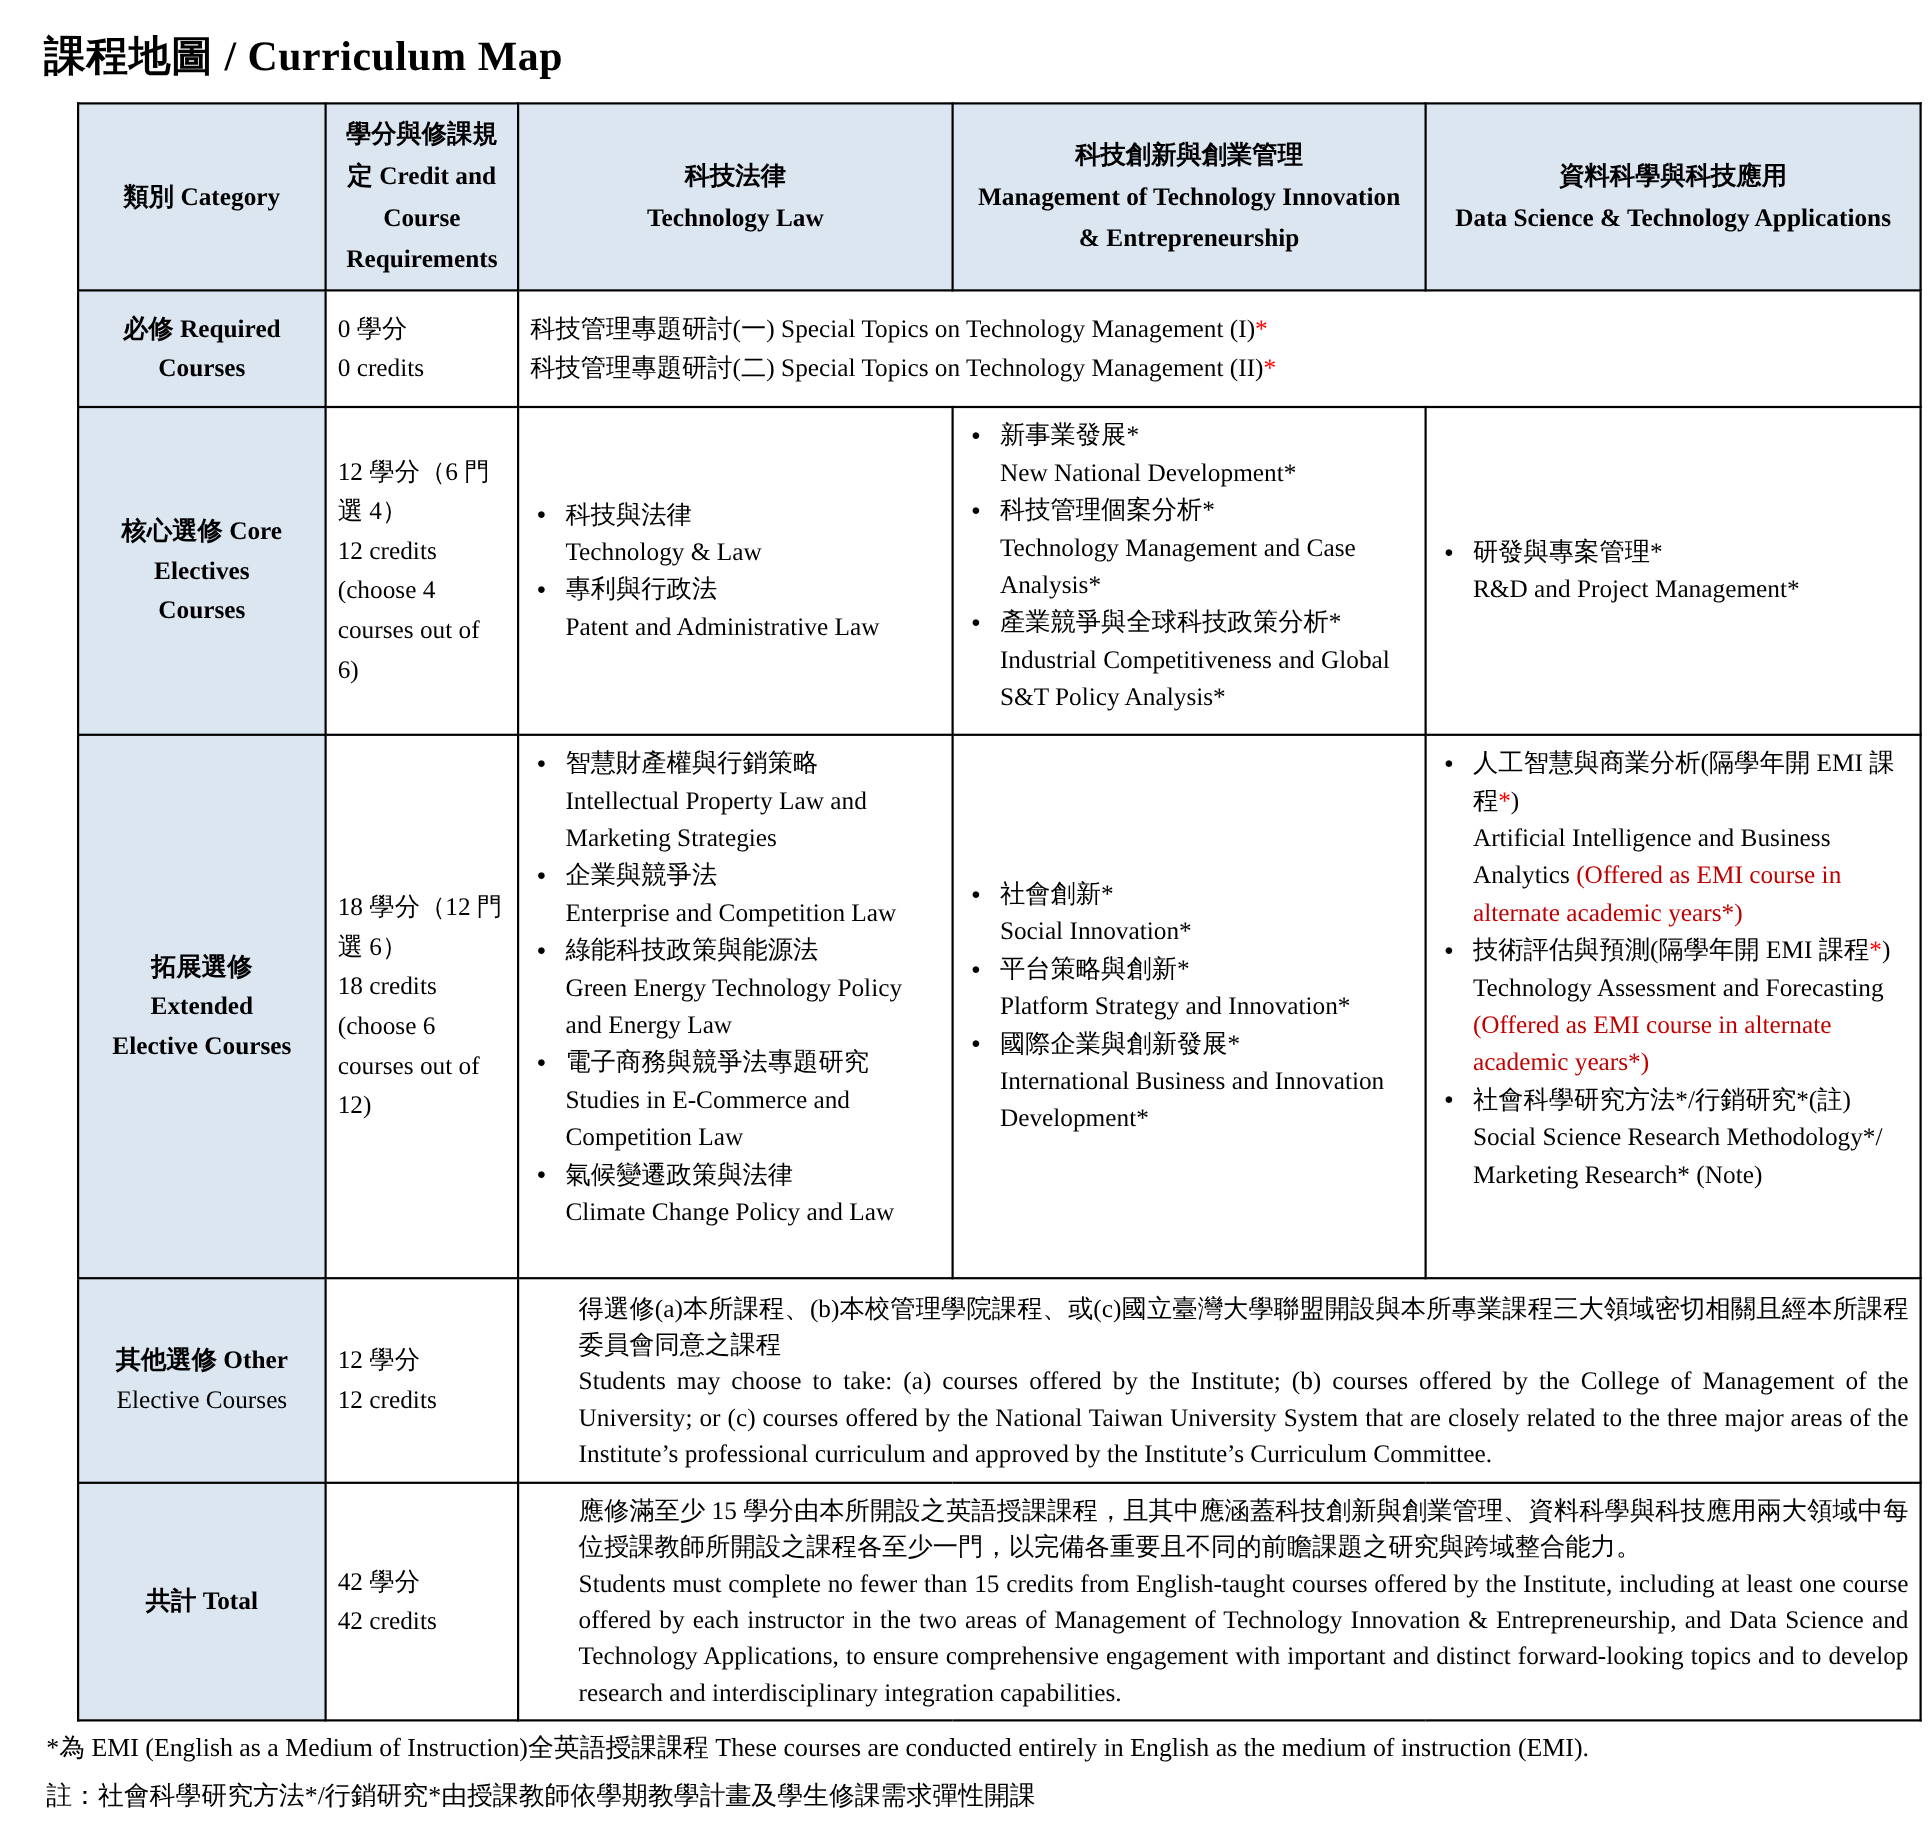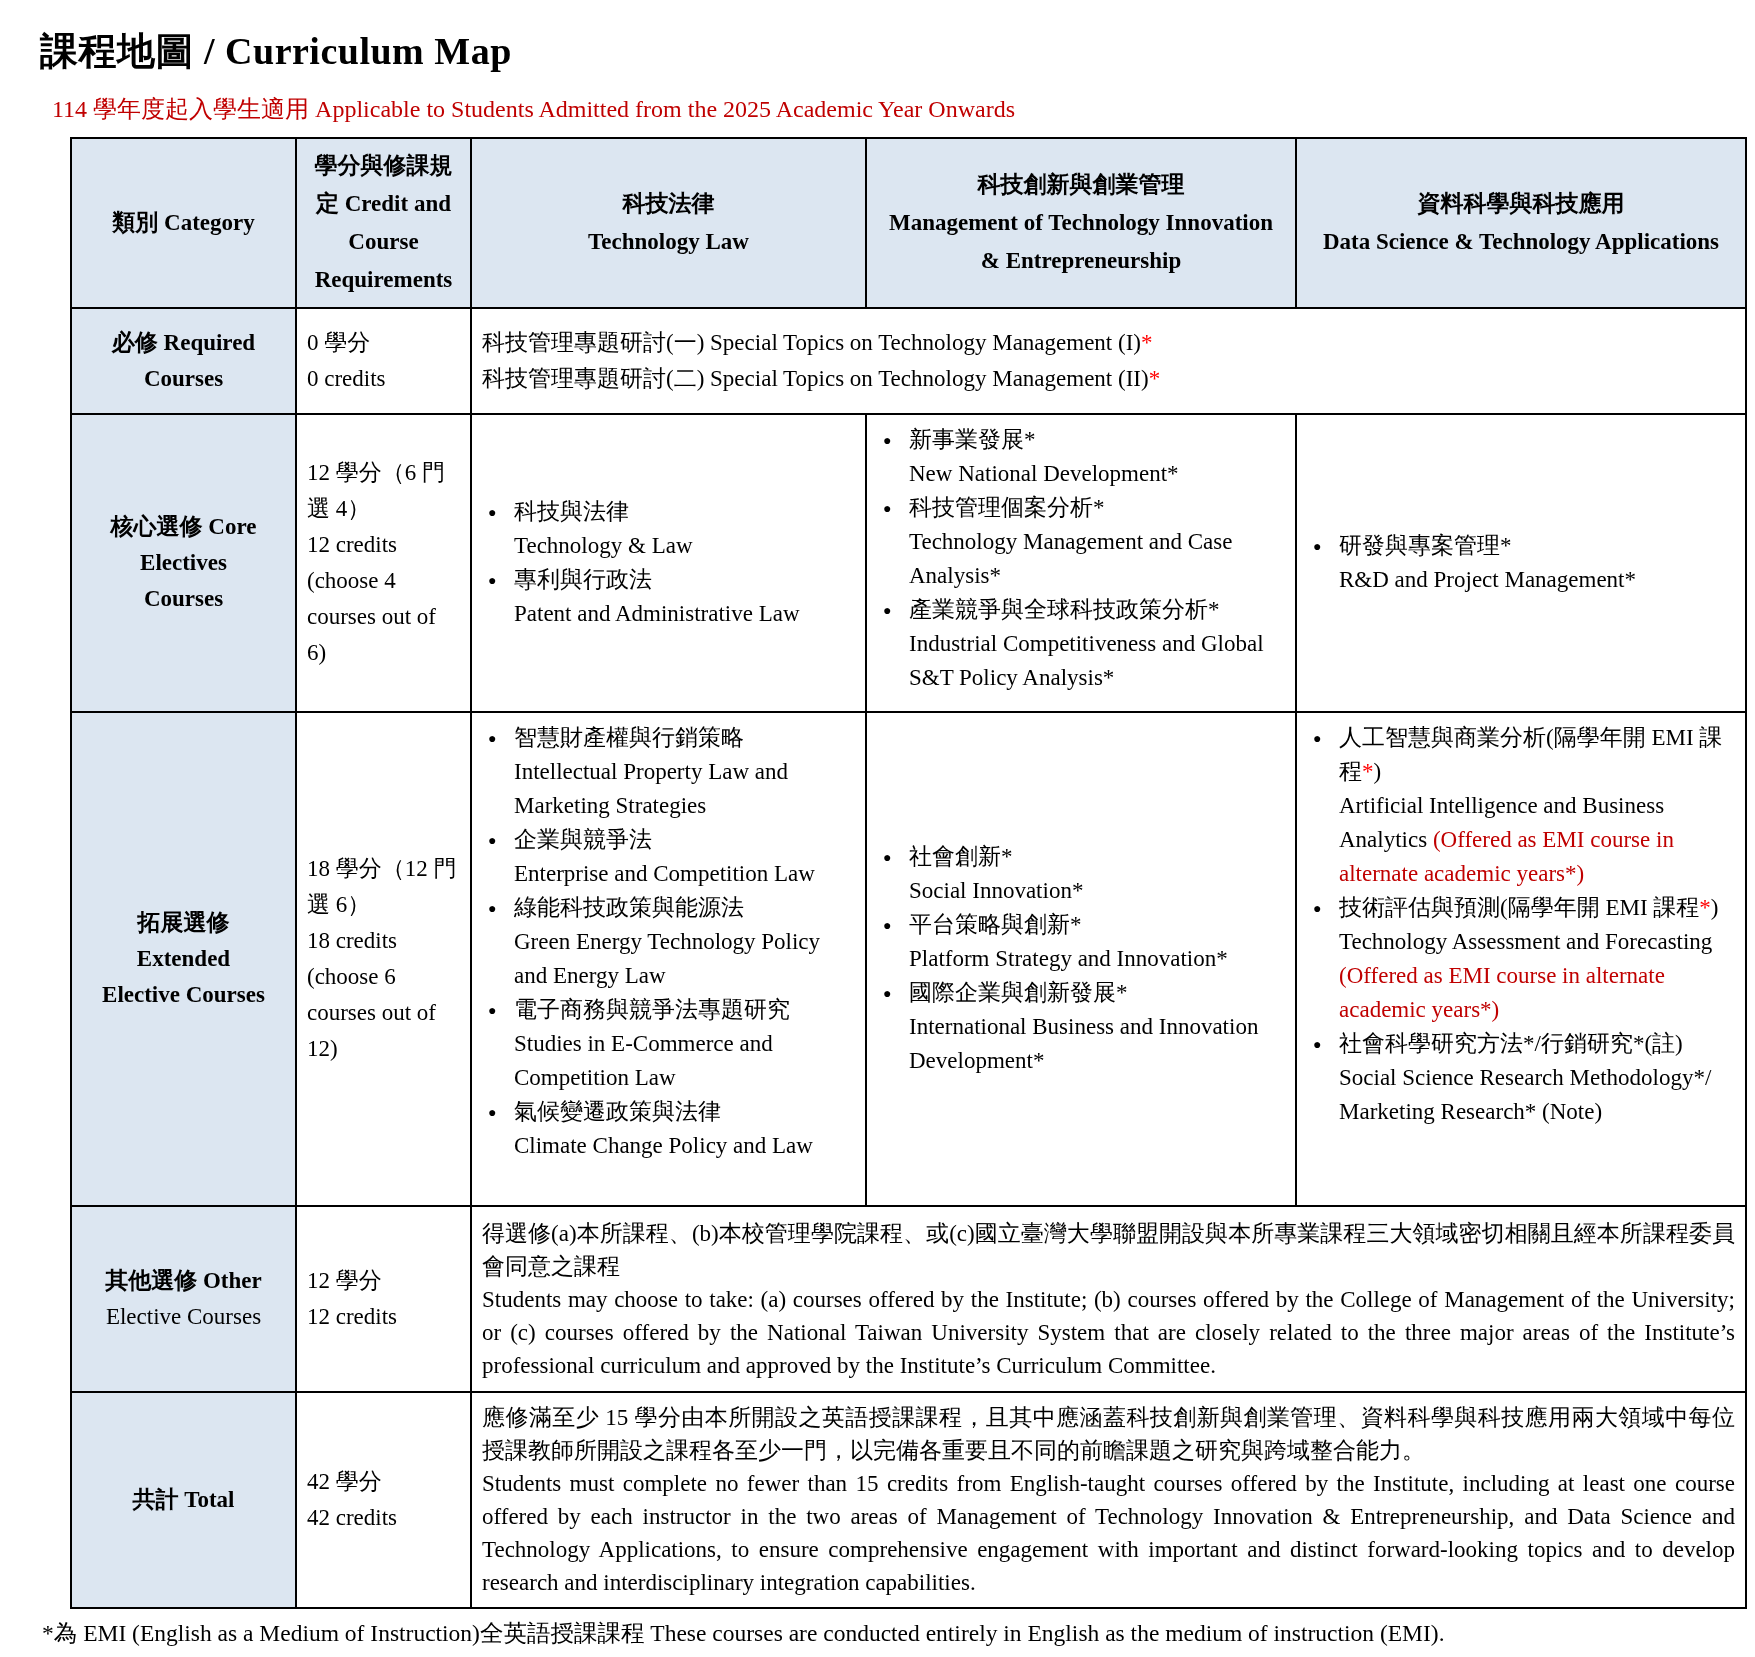--- a/index.html
+++ b/index.html
@@ -63,34 +63,33 @@
 
   .course { position: relative; padding-left: 32px; margin: 0; }
   .course .bullet {
     position: absolute;
     left: 6px;
     top: 1px;
     font-size: 14px;
   }
   .vtop { vertical-align: top; }
 
-  .para { text-align: justify; line-height: 33px; }
+  .para { text-align: justify; line-height: 33px; margin-left: 44px; }
   .star { color: #ff0000; }
   .redtxt { color: #c00000; }
 
   .footnotes { margin: 8px 0 0 2px; font-size: 23.5px; }
   .footnotes > div { margin-bottom: 11px; line-height: 33px; }
 </style>
 </head>
 <body>
 
 <div class="page">
 
   <h1 class="title">課程地圖  / Curriculum Map</h1>
-  <div class="subtitle">114 學年度起入學生適用 Applicable to Students Admitted from the 2025 Academic Year Onwards</div>
 
   <table class="curriculum">
     <colgroup>
       <col style="width:225px">
         <col style="width:175px">
         <col style="width:395px">
         <col style="width:430px">
         <col style="width:450px">
     </colgroup>
     <thead>

